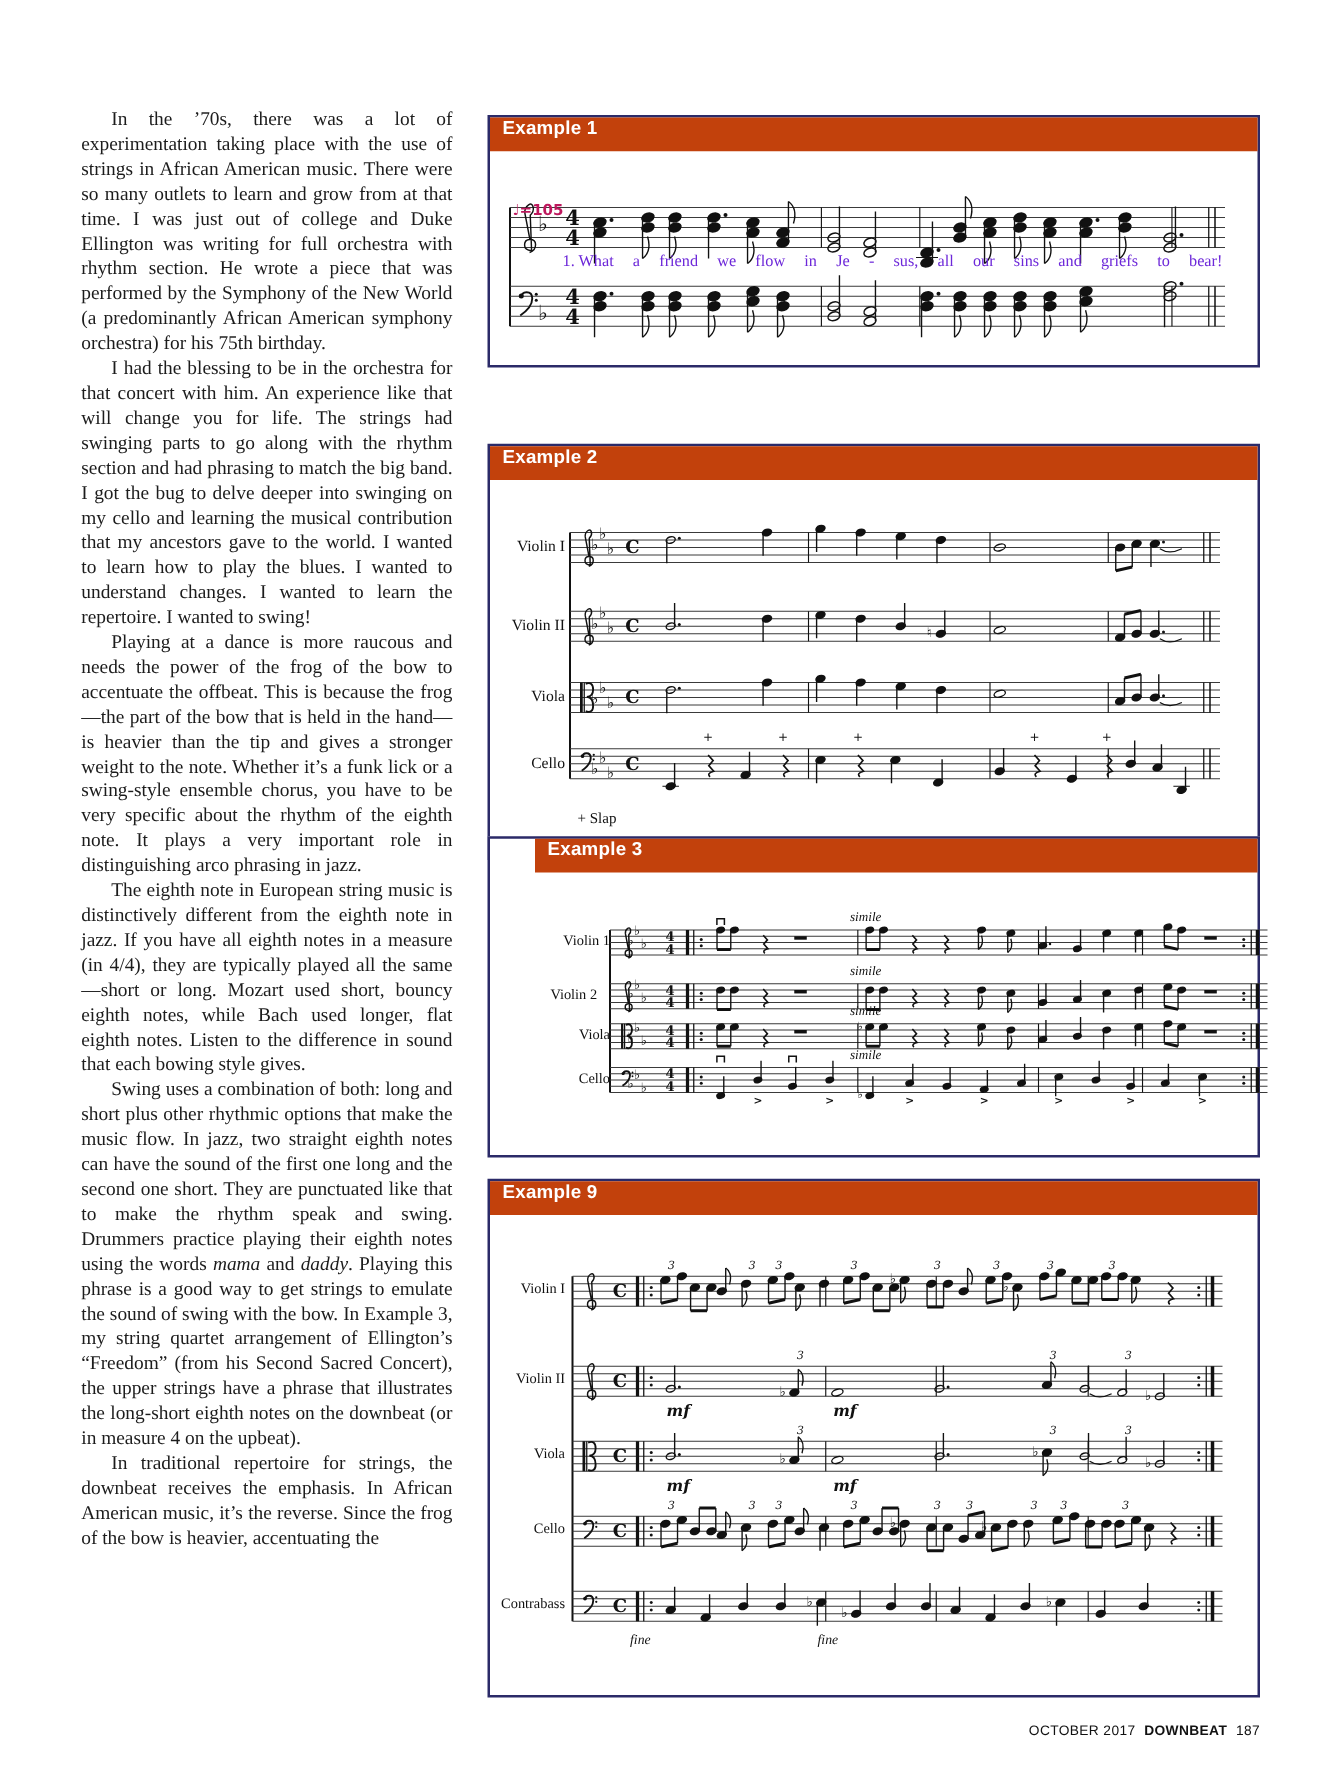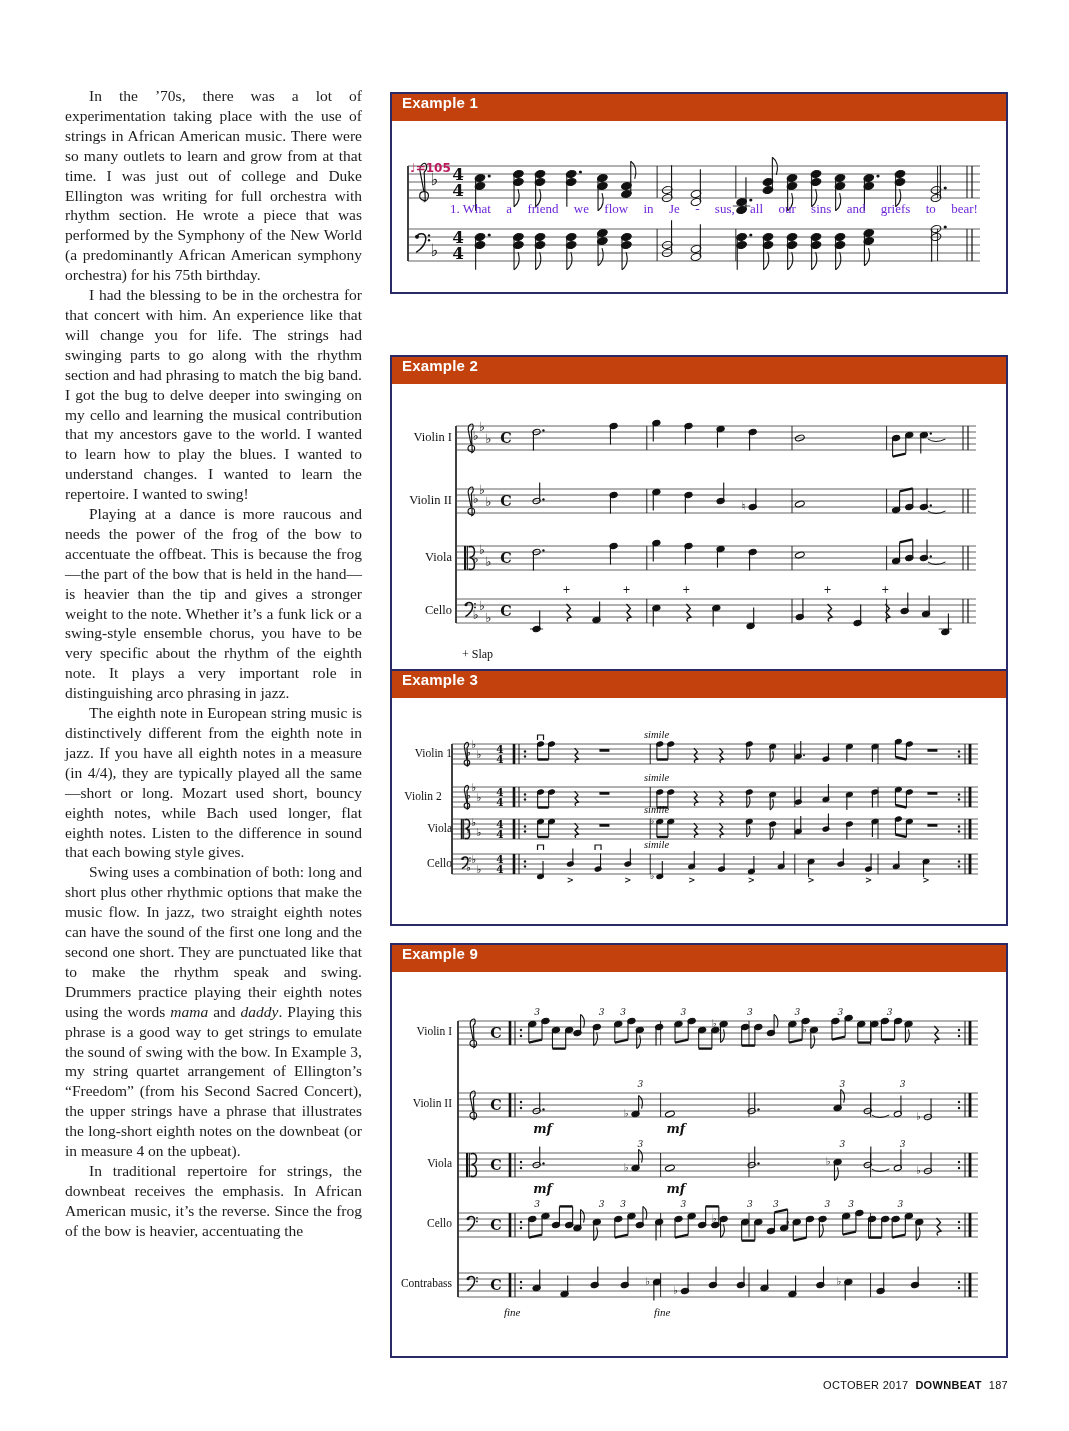--- a/index.html
+++ b/index.html
@@ -5,21 +5,21 @@
   html,body{margin:0;padding:0;}
   body{width:1069px;height:1431px;background:#ffffff;position:relative;overflow:hidden;
        font-family:"Liberation Serif",serif;color:#1c1c1c;}
   .text-col{position:absolute;left:65px;top:86px;width:297px;}
   .para{font-size:15.5px;line-height:19.9px;text-align:justify;margin:0;}
   .para.ind{text-indent:24px;}
   .it{font-style:italic;}
   .ex{position:absolute;left:390px;width:618px;border:2px solid #2b2a68;background:#fff;box-sizing:border-box;}
   .ex1{top:92px;height:202px;}
   .ex2{top:315px;height:333px;margin-top:40px;}
-  .ex3{top:669px;height:257px;}
+  .ex3{top:669px;height:257px;padding-left:36px;}
   .ex4{top:943px;height:415px;}
   .ex-header{background:#c2410c;height:27px;display:flex;padding-left:10px;}
   .ex-header span{color:#ffffff;font-family:"Liberation Sans",sans-serif;font-weight:bold;font-size:15px;letter-spacing:0.2px;}
   .ex-body{position:relative;width:614px;}
   .ex-body svg{position:absolute;left:0;top:0;}
   .tempo{position:absolute;left:18px;top:12px;font-family:"DejaVu Sans",sans-serif;font-weight:bold;font-size:12px;color:#be185d;margin-top:28px;}
   .lyrics{position:absolute;left:58px;top:80px;width:528px;display:flex;justify-content:space-between;
           font-size:13px;color:#6d28d9;}
   .plabel{position:absolute;left:2px;width:58px;text-align:right;color:#111;}
   .pl12{font-size:12.5px;} .pl11{font-size:11.5px;}

